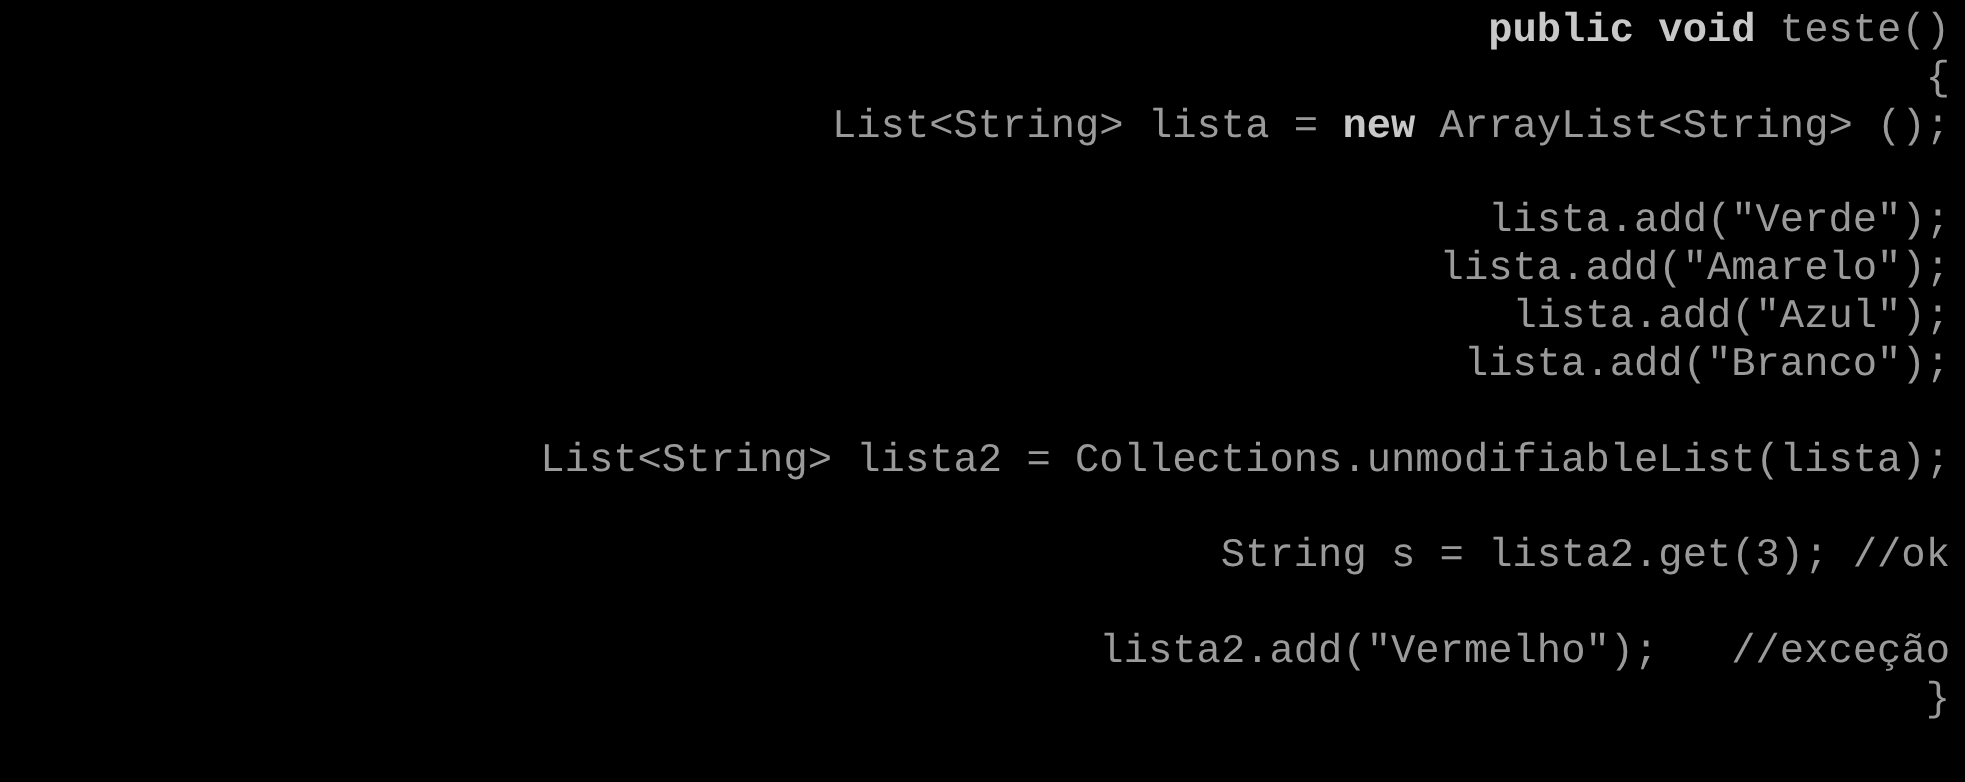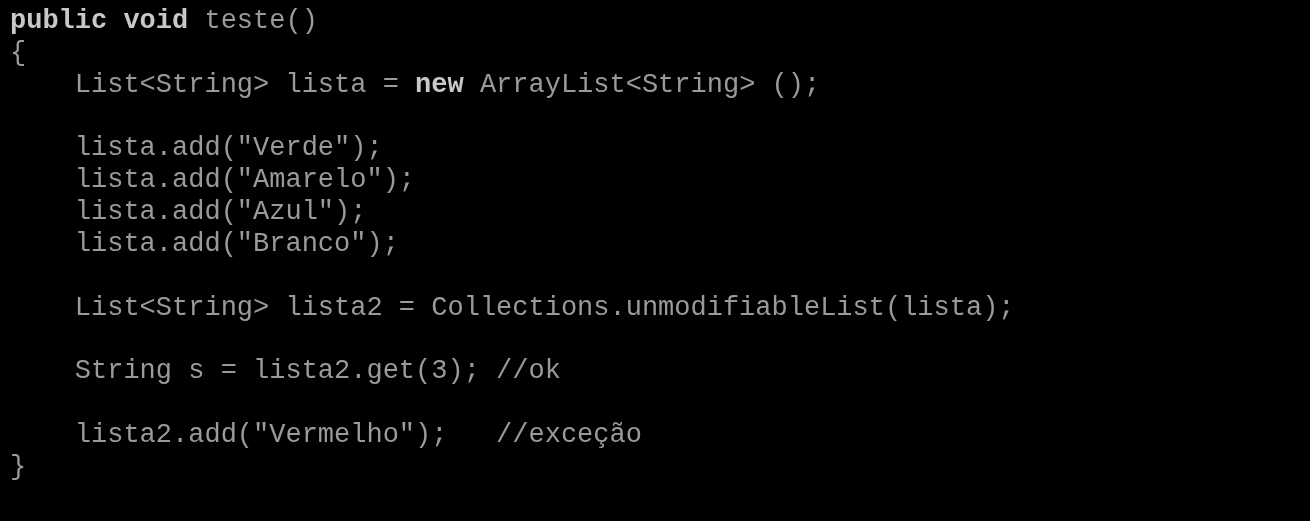--- a/index.html
+++ b/index.html
@@ -1,18 +1,19 @@
 <!DOCTYPE html>
 <html><head>
   <meta charset="utf-8">
   <style>
     * {
       margin: 0;
       padding: 0;
       box-sizing: border-box;
+      text-align: right;
     }
     body {
       background: #000000;
       width: 1310px;
       height: 521px;
       font-family: "Courier New", Courier, monospace;
       font-size: 27px;
       color: #9a9a9a;
       padding: 6px 10px;
       line-height: 1.18;

